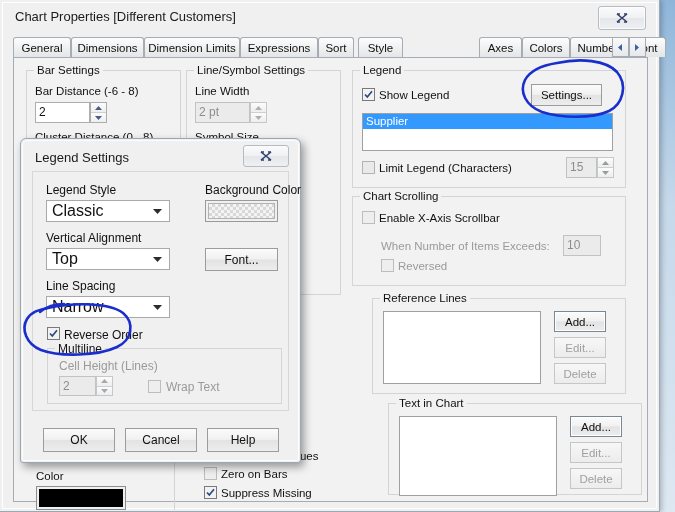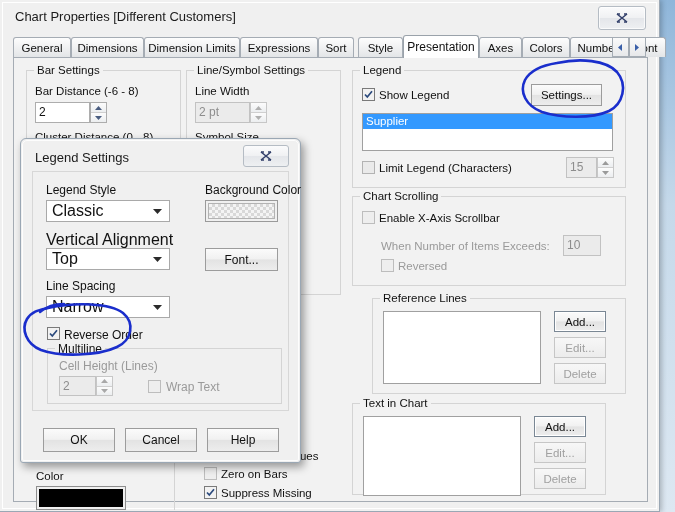--- a/index.html
+++ b/index.html
@@ -178,21 +178,20 @@
     </div>
   </div>
 
   <div class="tabstrip">
     <div class="tab" style="left:0px;width:58px;">General</div>
     <div class="tab" style="left:58px;width:73px;">Dimensions</div>
     <div class="tab" style="left:131px;width:96px;">Dimension Limits</div>
     <div class="tab" style="left:227px;width:78px;">Expressions</div>
     <div class="tab" style="left:305px;width:36px;">Sort</div>
     <div class="tab" style="left:345px;width:45px;">Style</div>
-    <div class="tab active" style="left:390px;width:76px;">Presentation</div>
     <div class="tab" style="left:466px;width:43px;">Axes</div>
     <div class="tab" style="left:509px;width:48px;">Colors</div>
     <div class="tab" style="left:557px;width:56px;">Number</div>
     <div class="tab" style="left:613px;width:40px;">Font</div>
     <div class="navbtns">
       <div class="navbtn">
         <svg width="5" height="7" viewBox="0 0 5 7">
               <path d="M4 0 L0 3.5 L4 7 Z" fill="#3a5fa8"></path>
             </svg>
       </div>
@@ -284,21 +283,21 @@
     </div>
 
     <div class="group" style="left:358px;top:240px;width:254px;height:96px;">
       <span class="glabel">Reference Lines</span>
       <div class="listbox" style="left:10px;top:12px;width:158px;height:73px;"></div>
       <div class="btn def" style="left:181px;top:12px;width:52px;height:21px;">Add...</div>
       <div class="btn dis" style="left:181px;top:38px;width:52px;height:21px;">Edit...</div>
       <div class="btn dis" style="left:181px;top:64px;width:52px;height:21px;">Delete</div>
     </div>
 
-    <div class="group" style="left:338px;top:345px;width:254px;height:92px;">
+    <div class="group" style="left:374px;top:345px;width:254px;height:92px;">
       <span class="glabel">Text in Chart</span>
       <div class="listbox" style="left:10px;top:12px;width:158px;height:80px;"></div>
       <div class="btn def" style="left:181px;top:12px;width:52px;height:21px;">Add...</div>
       <div class="btn dis" style="left:181px;top:38px;width:52px;height:21px;">Edit...</div>
       <div class="btn dis" style="left:181px;top:64px;width:52px;height:21px;">Delete</div>
     </div>
 
     <span class="lbl" style="left:22px;top:412px;">Color</span>
     <div class="colorbox" style="left:22px;top:428px;width:90px;height:24px;">
       <i style="background:#000000;"></i>
@@ -338,21 +337,21 @@
               <path d="M0 0 L9 0 L4.5 5 Z" fill="#2b2b2b"></path>
             </svg>
         </span>
       </div>
 
       <span class="lbl" style="left:172px;top:11px;font-size:12px;">Background Color</span>
       <div class="swatch" style="left:172px;top:28px;width:73px;height:22px;">
           <i></i>
         </div>
 
-      <span class="lbl" style="left:13px;top:59px;font-size:16px;">Vertical Alignment</span>
+      <span class="lbl" style="left:13px;top:59px;font-size:12px;">Vertical Alignment</span>
       <div class="combo" style="left:13px;top:76px;width:124px;height:22px;">
         <span>Top</span>
         <span class="arrow">
           <svg width="9" height="5" viewBox="0 0 9 5">
               <path d="M0 0 L9 0 L4.5 5 Z" fill="#2b2b2b"></path>
             </svg>
         </span>
       </div>
       <div class="btn" style="left:172px;top:76px;width:73px;height:23px;font-size:12px;">Font...</div>
 

